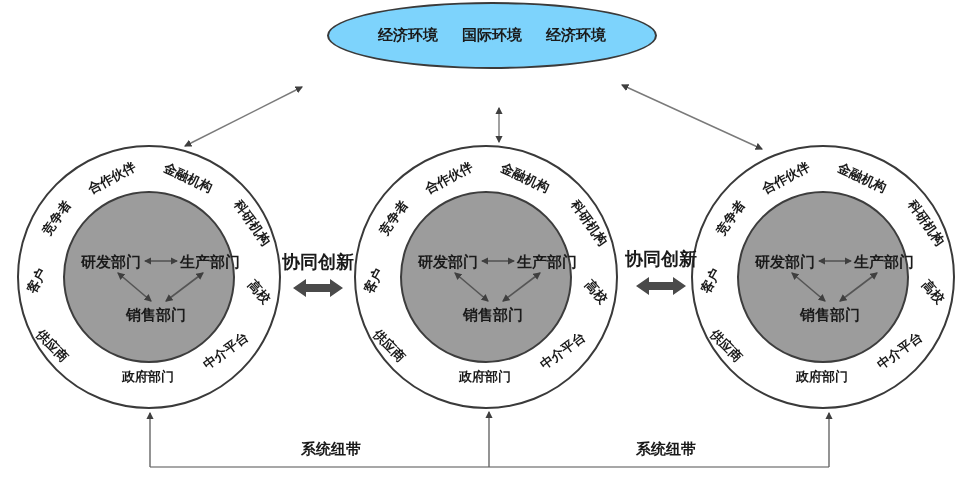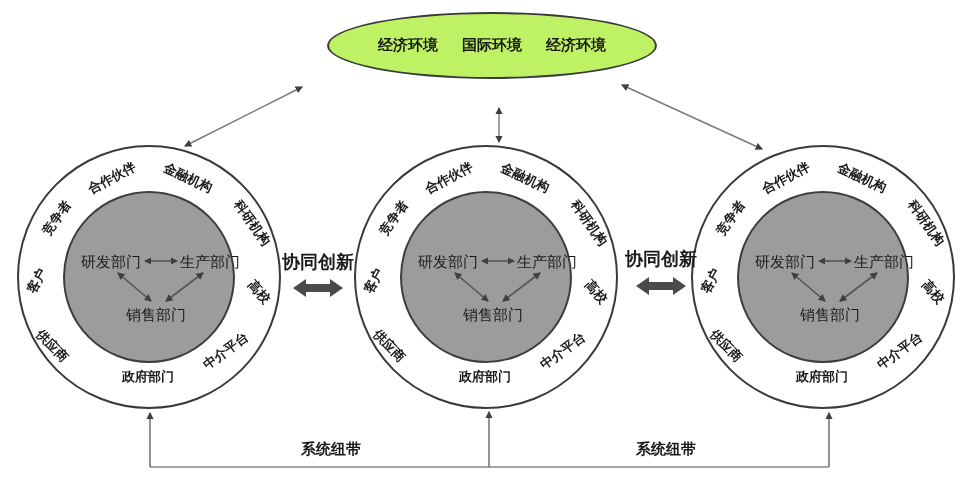--- a/index.html
+++ b/index.html
@@ -1,23 +1,23 @@
 <!DOCTYPE html>
 <html><head>
 <meta charset="utf-8">
 <style>
   html,body{margin:0;padding:0;background:#ffffff;}
   body{font-family:"DejaVu Sans","Liberation Sans",sans-serif;color:#1a1a1a;}
   .canvas{position:relative;width:974px;height:500px;background:#fff;overflow:hidden;}
 
   
   .env-ellipse{
-    position:absolute;left:327px;top:12px;width:330px;height:67px;
+    position:absolute;left:327px;top:2px;width:330px;height:67px;
     border:2px solid var(--stroke-dark,#3a3a3a);border-radius:50%;
-    box-sizing:border-box;background:#bef264;
+    box-sizing:border-box;background:#7dd3fc;
     display:flex;flex-direction:column;align-items:center;justify-content:center;
     gap:3px;z-index:2;
   }
   .env-row{display:flex;gap:24px;}
   .env-label{font-size:15px;font-weight:bold;white-space:nowrap;}
 
   
   .ring-circle{position:absolute;top:145px;width:264px;height:264px;z-index:2;}
   .ring-circle .outer{
     position:absolute;left:0;top:0;width:264px;height:264px;border-radius:50%;
@@ -25,21 +25,21 @@
   }
   .ring-circle .inner{
     position:absolute;left:46px;top:46px;width:172px;height:172px;border-radius:50%;
     border:2px solid #3d3d3d;box-sizing:border-box;background:var(--inner-fill,#9c9c9c);
   }
   .ring-label{
     position:absolute;font-size:13px;font-weight:bold;white-space:nowrap;
     transform:translate(-50%,-50%) rotate(var(--rot,0deg));transform-origin:center;
   }
   .core-label{
-    position:absolute;font-size:15px;font-weight:normal;white-space:nowrap;
+    position:absolute;font-size:15px;font-weight:bold;white-space:nowrap;
     transform:translate(-50%,-50%);
   }
   .inner-arrows{position:absolute;left:0;top:0;width:264px;height:264px;}
 
   
   .float-label{
     position:absolute;font-weight:bold;white-space:nowrap;
     transform:translate(-50%,-50%);z-index:3;
   }
   .synergy{font-size:18px;}

